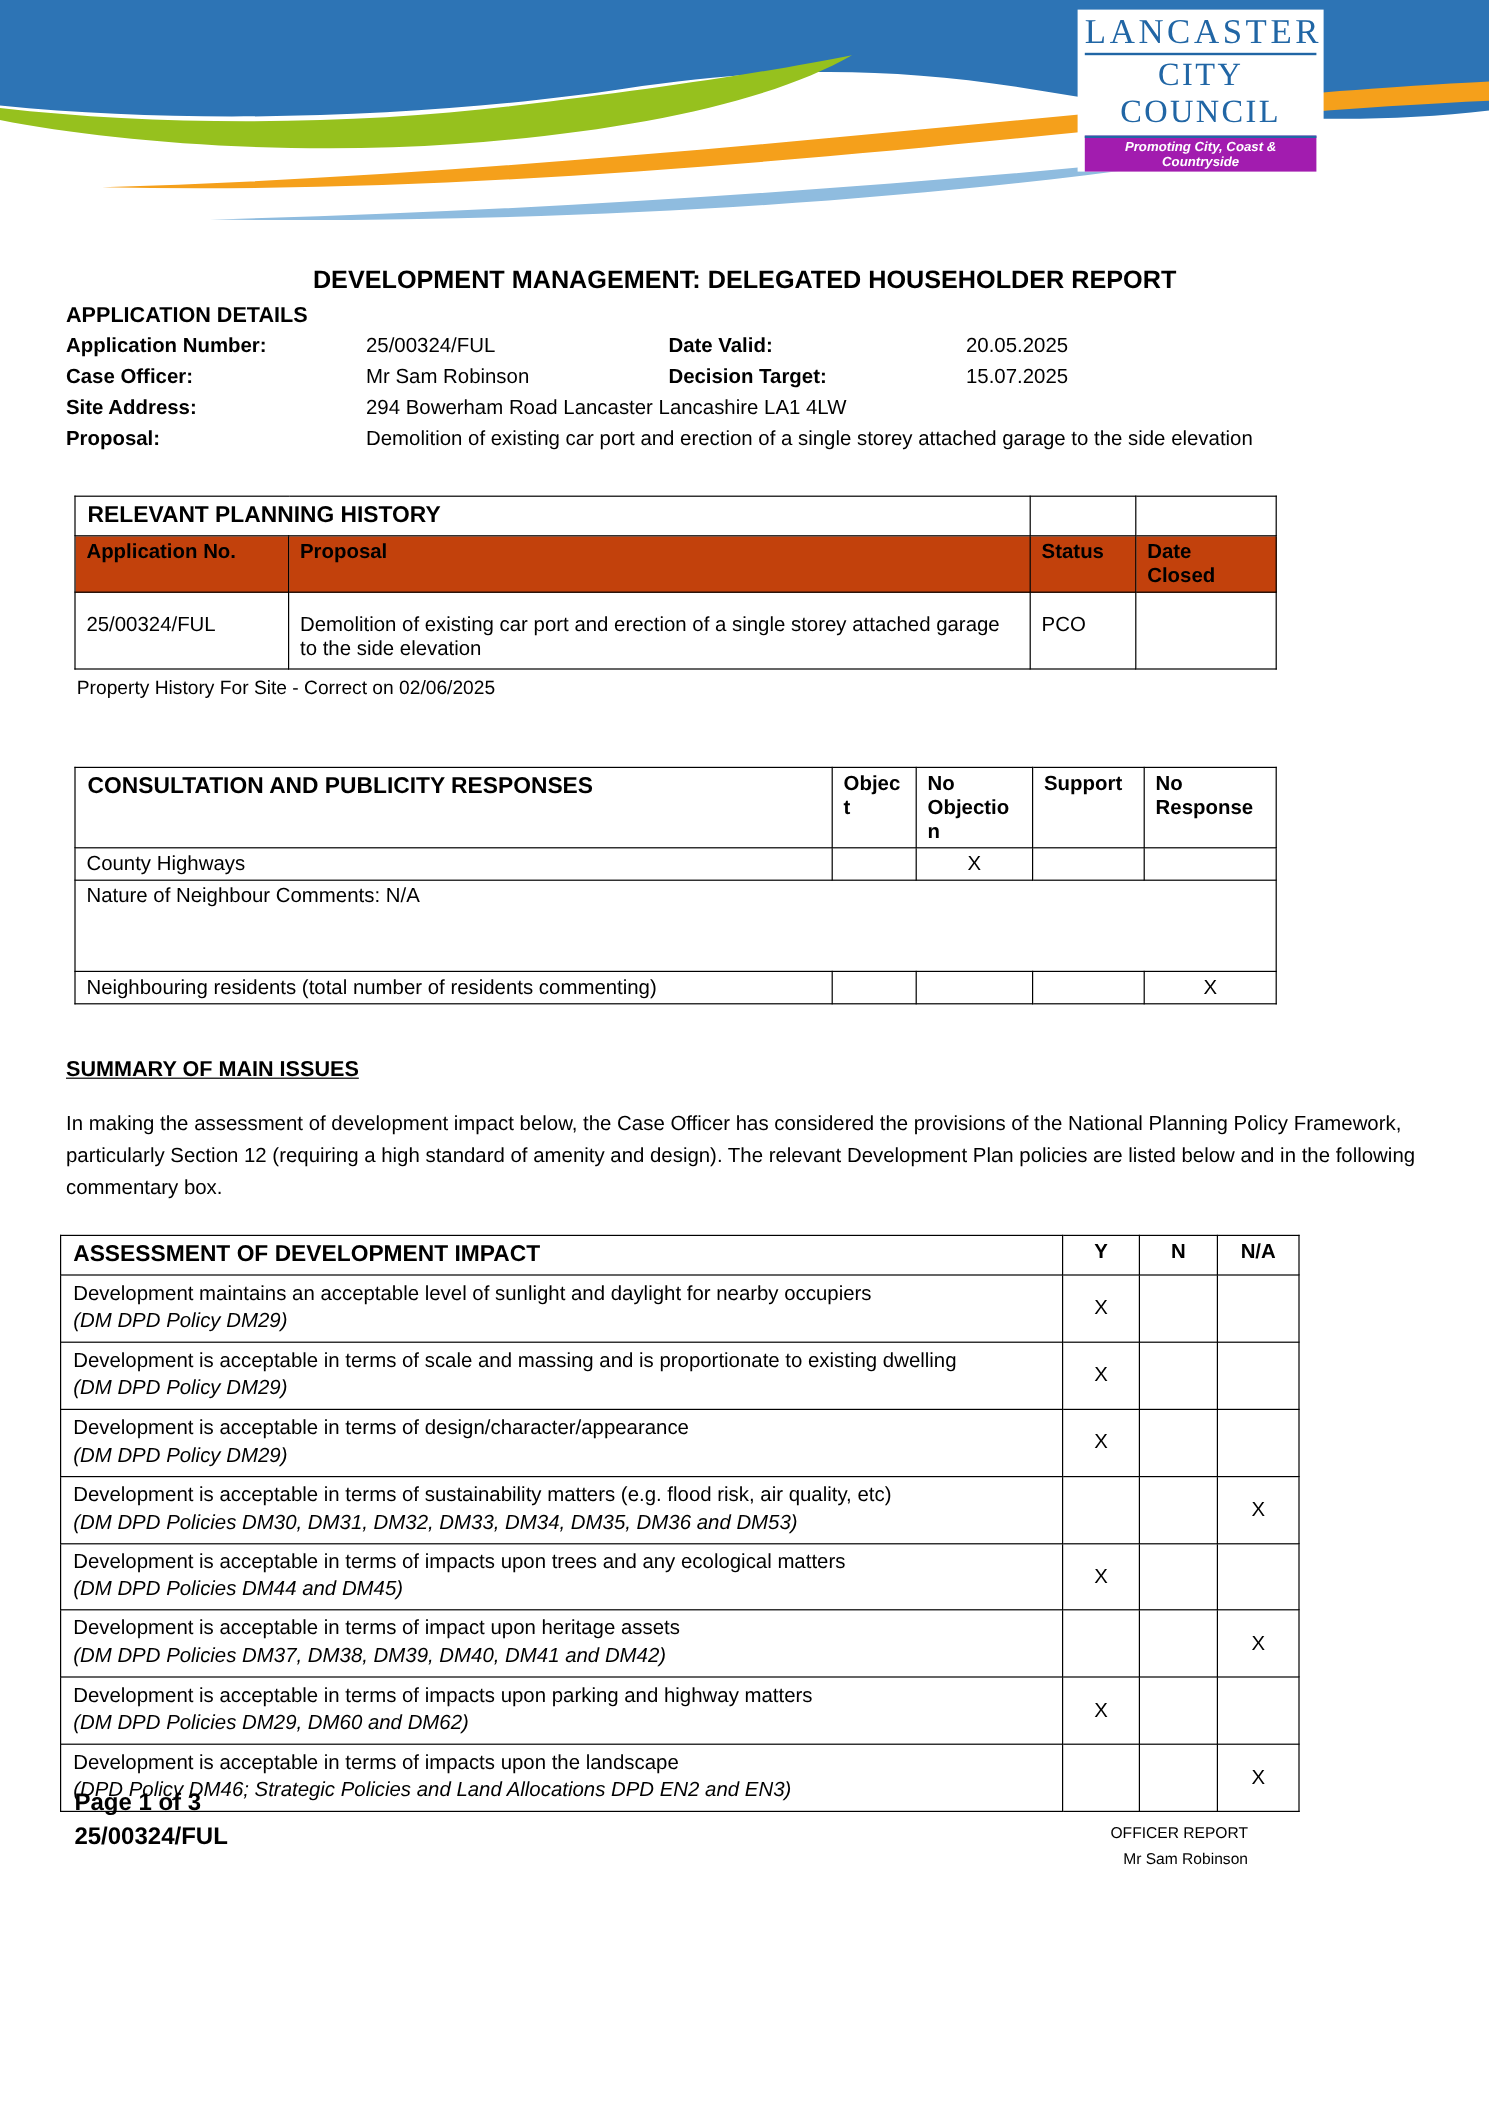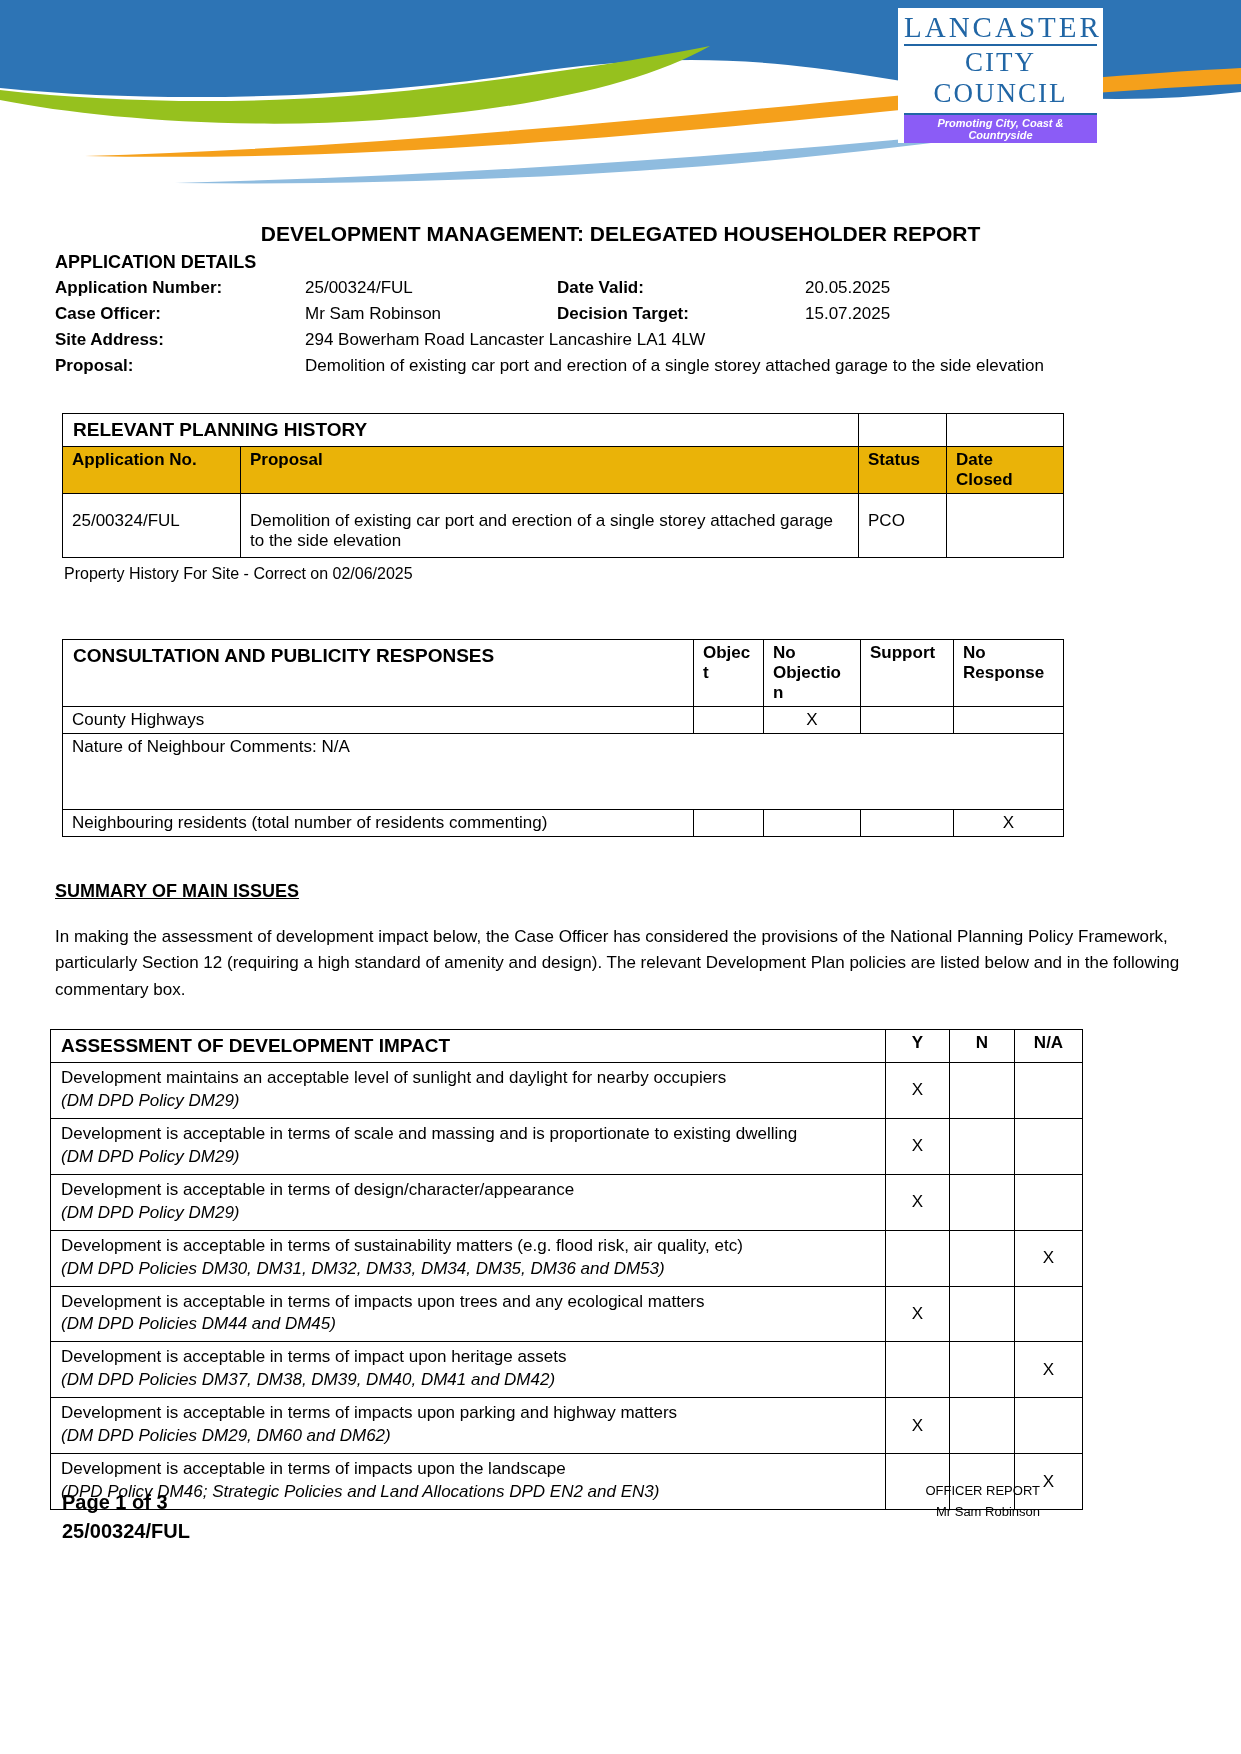--- a/index.html
+++ b/index.html
@@ -6,58 +6,58 @@
   html,body { background:#fff; }
   body { font-family:"Liberation Sans", sans-serif; color:#000; }
   .page { position:relative; width:1241px; height:1754px; background:#fff; overflow:hidden; margin:0 auto; }
 
   
   .header { position:relative; height:196px; width:100%;padding-left:30px; }
   .header svg { position:absolute; top:0; left:0; display:block; }
   .logo { position:absolute; top:8px; right:138px; width:205px; background:#fff; padding:4px 6px 0 6px; text-align:center; }
   .logo-name1 { font-family:"Liberation Serif", serif; color:#2166a5; font-size:29px; letter-spacing:3px; line-height:1.05; border-bottom:2px solid #2166a5; padding-bottom:2px; }
   .logo-name2 { font-family:"Liberation Serif", serif; color:#2166a5; font-size:27px; letter-spacing:2px; line-height:1.15; padding-top:1px; }
-  .logo-tagline { background:#8b5cf6; color:#fff; font-style:italic; font-weight:bold; font-size:11px; padding:2px 2px; margin-top:3px; border-top:2px solid #2166a5; }
+  .logo-tagline { background:#a21caf; color:#fff; font-style:italic; font-weight:bold; font-size:11px; padding:2px 2px; margin-top:3px; border-top:2px solid #2166a5; }
 
   
   .title { text-align:center; font-size:21px; font-weight:bold; margin:26px 40px 6px 40px; }
   .section-heading { font-size:18px; font-weight:bold; }
   .content { padding:0 55px; }
 
   .details-grid { display:grid; grid-template-columns:250px 252px 248px auto; column-gap:0; line-height:26px; font-size:17px; margin-top:2px; }
   .details-grid .lbl { font-weight:bold; }
   .details-grid .span3 { grid-column: span 3; }
 
   
   table { border-collapse:collapse; table-layout:fixed; font-size:17px; }
   td { border:1px solid #000; padding:3px 9px; vertical-align:top; word-wrap:break-word; }
   .tbl-title { font-size:19px; font-weight:bold; padding:5px 10px; }
   .ctr { text-align:center; }
 
   .ph-table { width:1001px; margin:34px 0 0 7px; }
-  .ph-table .gray td { background:#eab308; font-weight:bold; }
+  .ph-table .gray td { background:#c2410c; font-weight:bold; }
   .ph-table .data-row td { padding-top:17px; padding-bottom:6px; }
   .footnote { font-size:16px; margin:7px 0 0 9px; }
 
   .cons-table { width:1001px; margin:56px 0 0 7px; }
   .cons-table .hdr td { font-weight:bold; }
   .cons-table .nature-cell { height:76px; }
 
   .summary-heading { margin:44px 0 0 0; text-decoration:underline; font-size:18px; font-weight:bold; }
   .summary-para { margin:22px 0 0 0; font-size:17px; line-height:1.55; max-width:1130px; }
 
   .assess-table { width:1032px; margin:26px 0 0 -5px; }
   .assess-table .hdr td { text-align:center; font-weight:bold;margin-left:40px; }
   .assess-table td.crit { padding:4px 10px 5px 10px; line-height:1.35; }
   .assess-table .policy { font-style:italic; }
   .assess-table td.mark { vertical-align:middle; text-align:center; }
 
   
   .footer-left { position:absolute; left:62px; top:1488px; font-size:20px; font-weight:bold; line-height:1.45; }
-  .footer-right { position:absolute; right:201px; top:1481px; font-size:13px; text-align:right; line-height:1.6; }
+  .footer-right { position:absolute; right:201px; top:1518px; font-size:13px; text-align:right; line-height:1.6; }
 </style>
 </head>
 <body>
 
 <div class="page">
 
   <header class="header">
     <svg width="1241" height="196" viewBox="0 0 1241 196" aria-hidden="true">
       <path fill="#2d74b5" d="M0,0 H1241 V92 C1120,106 1000,98 870,76 C740,54 640,56 520,74 C380,95 180,106 0,88 Z"></path>
       <path fill="#96c11e" d="M0,90 C140,106 300,104 430,88 C540,75 640,60 710,46 C640,86 520,110 380,120 C240,130 90,118 0,100 Z"></path>

